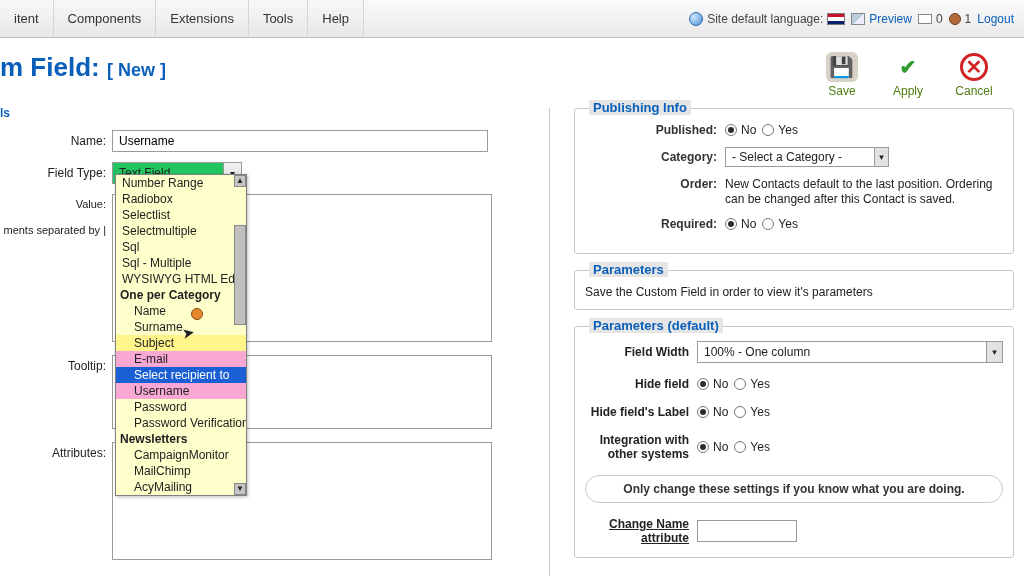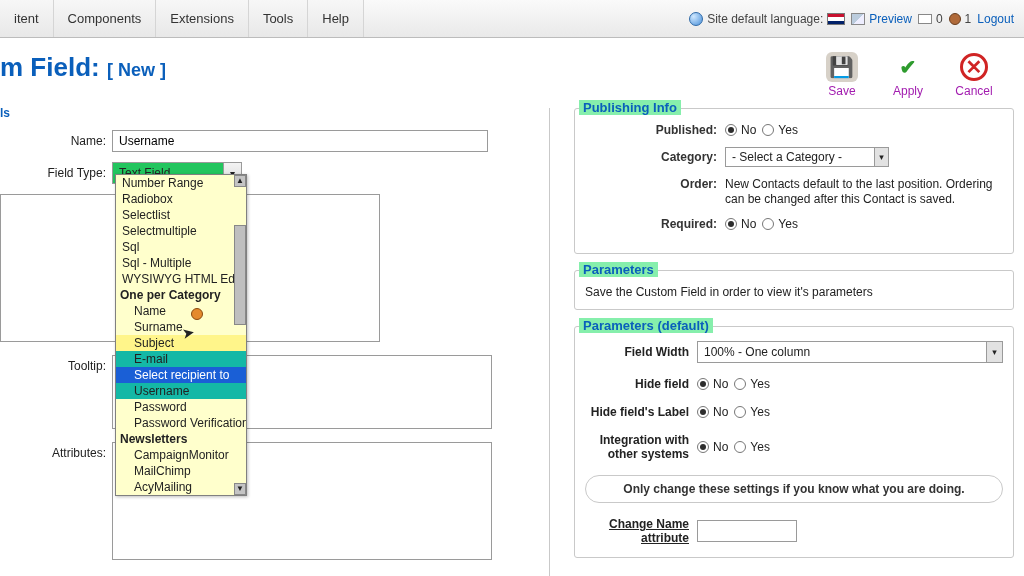--- a/index.html
+++ b/index.html
@@ -16,21 +16,21 @@
   .menubar a.status-link { color:#0a5fbb; text-decoration:none; cursor:pointer; }
 
   
   .titlebar { display:flex; align-items:flex-start; padding:14px 12px 10px 0; }
   .page-title { font-size:26px; color:#0a5fbb; font-weight:bold; }
   .page-title .bracket { font-size:18px; color:#0a5fbb; }
   .titlebar .grow { flex:1; }
   .actions { display:flex; gap:18px; padding-right:14px; }
   .action { display:flex; flex-direction:column; align-items:center; width:48px; cursor:pointer; }
   .action .icn { width:32px; height:30px; border-radius:6px; display:flex; align-items:center; justify-content:center; font-size:20px; font-weight:bold; }
-  .action .lbl { font-size:12px; color:#a21caf; margin-top:2px; }
+  .action .lbl { font-size:12px; color:#4d7c0f; margin-top:2px; }
   .icn-save   { background:#d7d1c8; color:#5a4a35; }
   .icn-apply  { color:#2e9b2e; font-size:28px; }
   .icn-cancel { color:#d02424; font-size:26px; }
   .icn-cancel .circ { width:28px; height:28px; border:3px solid #d02424; border-radius:50%; display:flex; align-items:center; justify-content:center; }
 
   
   .workspace { display:flex; padding:0 10px 0 0; gap:24px; }
   .col-left  { width:550px; position:relative; border:1px solid #c9c9c9; border-left:none; border-top:none; padding:8px 8px 8px 0; min-height:460px;}
   .col-right { flex:1; display:flex; flex-direction:column; gap:16px; }
 
@@ -48,29 +48,29 @@
   .textarea.tall  { height:118px; }
 
   
   .dropdown-list { position:absolute; left:115px; top:66px; width:132px; background:#ffffcc; border:1px solid #808080; font-size:12px; z-index:50; box-shadow:1px 1px 3px rgba(0,0,0,.25);}
   .dropdown-list .dd-arrow  { width:12px; height:12px; background:#c4c4c4; border:1px solid #888; font-size:8px; text-align:center; line-height:10px; cursor:pointer;}
   .dropdown-list .dd-thumb  { position:absolute; right:0; top:50px; width:12px; height:100px; background:#bfbfbf; border:1px solid #888;}
   .dropdown-list .opt { padding:1px 4px 1px 6px; line-height:14px; cursor:pointer; white-space:nowrap; overflow:hidden; }
   .dropdown-list .opt.group { font-weight:bold; padding-left:4px; }
   .dropdown-list .opt.child { padding-left:18px; }
   .dropdown-list .opt.sel   { background:#1a5fd6; color:#fff; }
-  .dropdown-list .opt.hover1 { background: #14b8a6; }
+  .dropdown-list .opt.hover1 { background: #f9a8d4; }
   .dropdown-list .opt.hover2 { background: #fff58a; }
 
   .cursor-fake { position:absolute; left:182px; top:216px; font-size:15px; z-index:60; transform:rotate(-10deg);}
   .cursor-dot  { position:absolute; left:191px; top:200px; width:12px; height:12px; border-radius:50%; background:#e48a2d; border:1px solid #8a4a10; z-index:55;}
 
   
   .panel { border:1px solid #c9c9c9; border-radius:3px; position:relative; padding:14px 10px 12px 10px; }
-  .panel .legend { position:absolute; top:-9px; left:4px; background:#86efac; padding:0 4px; color:#0a5fbb; font-weight:bold; font-size:13px; }
+  .panel .legend { position:absolute; top:-9px; left:14px; background:#e5e5e5; padding:0 4px; color:#0a5fbb; font-weight:bold; font-size:13px; }
   .pi-row { display:flex; align-items:center; margin-bottom:10px; }
   .pi-row .pi-lbl { width:140px; text-align:right; padding-right:8px; font-weight:bold; color:#333; font-size:12px;}
   .pi-row .pi-fld { flex:1; font-size:12px; display:flex; align-items:center; gap:6px;}
   .radio-pair { display:flex; align-items:center; gap:4px;}
   .radio-dot { width:12px; height:12px; border:1px solid #777; border-radius:50%; background:#fff; display:inline-flex; align-items:center; justify-content:center; cursor:pointer;}
   .radio-dot.checked::after{ content:""; width:6px; height:6px; border-radius:50%; background:#2d2d2d;}
   .mini-select { height:20px; border:1px solid #9a9a9a; background:#fff; display:flex; align-items:center;}
   .mini-select .ms-text{ flex:1; padding:0 6px; font-size:12px;}
   .mini-select .ms-btn { width:14px; height:100%; border-left:1px solid #9a9a9a; background:#e2e2e2; display:flex; align-items:center; justify-content:center; font-size:9px;cursor:pointer;}
 
@@ -164,20 +164,24 @@
       <div class="lbl">Field Type:</div>
       <div class="fld">
         <div class="select-box">
           <div class="sel-text">Text Field</div>
           <div class="sel-btn">▾</div>
         </div>
       </div>
     </div>
 
     <div class="form-row">
+      <div class="lbl small">
+        <span>Value:</span><br><br>
+        <span style="font-weight:normal;">ments separated by |</span>
+      </div>
       <div class="fld"><textarea class="textarea" style=""></textarea></div>
     </div>
 
     <div class="form-row">
       <div class="lbl">Tooltip:</div>
       <div class="fld"><textarea class="textarea short" style=""></textarea></div>
     </div>
 
     <div class="form-row">
       <div class="lbl">Attributes:</div>

